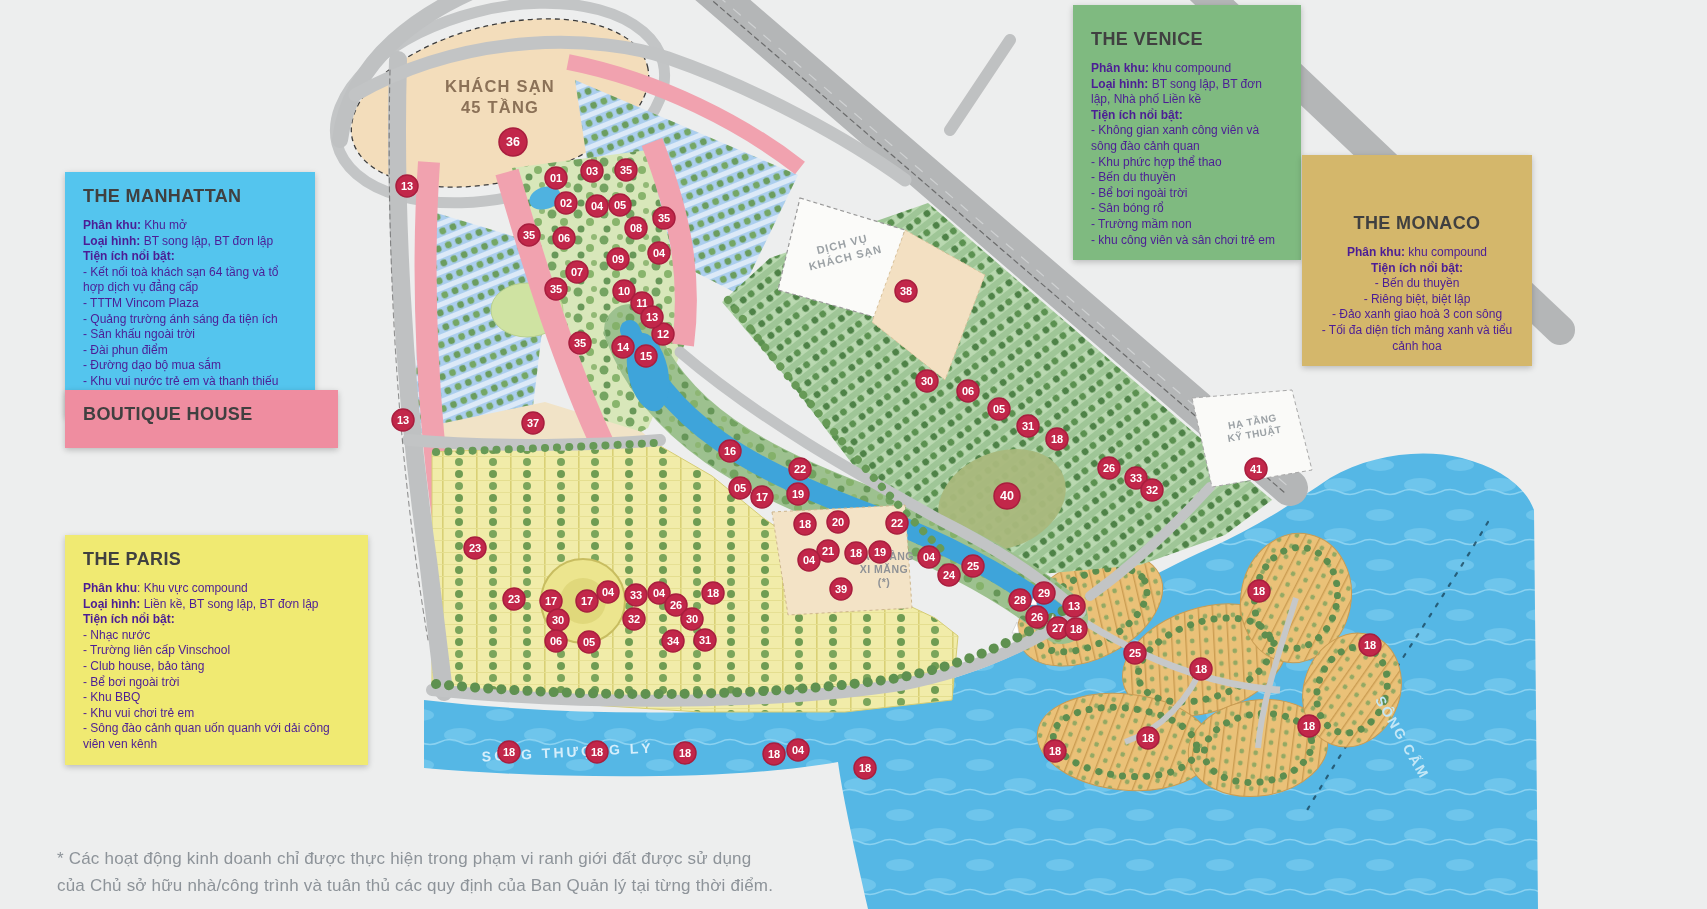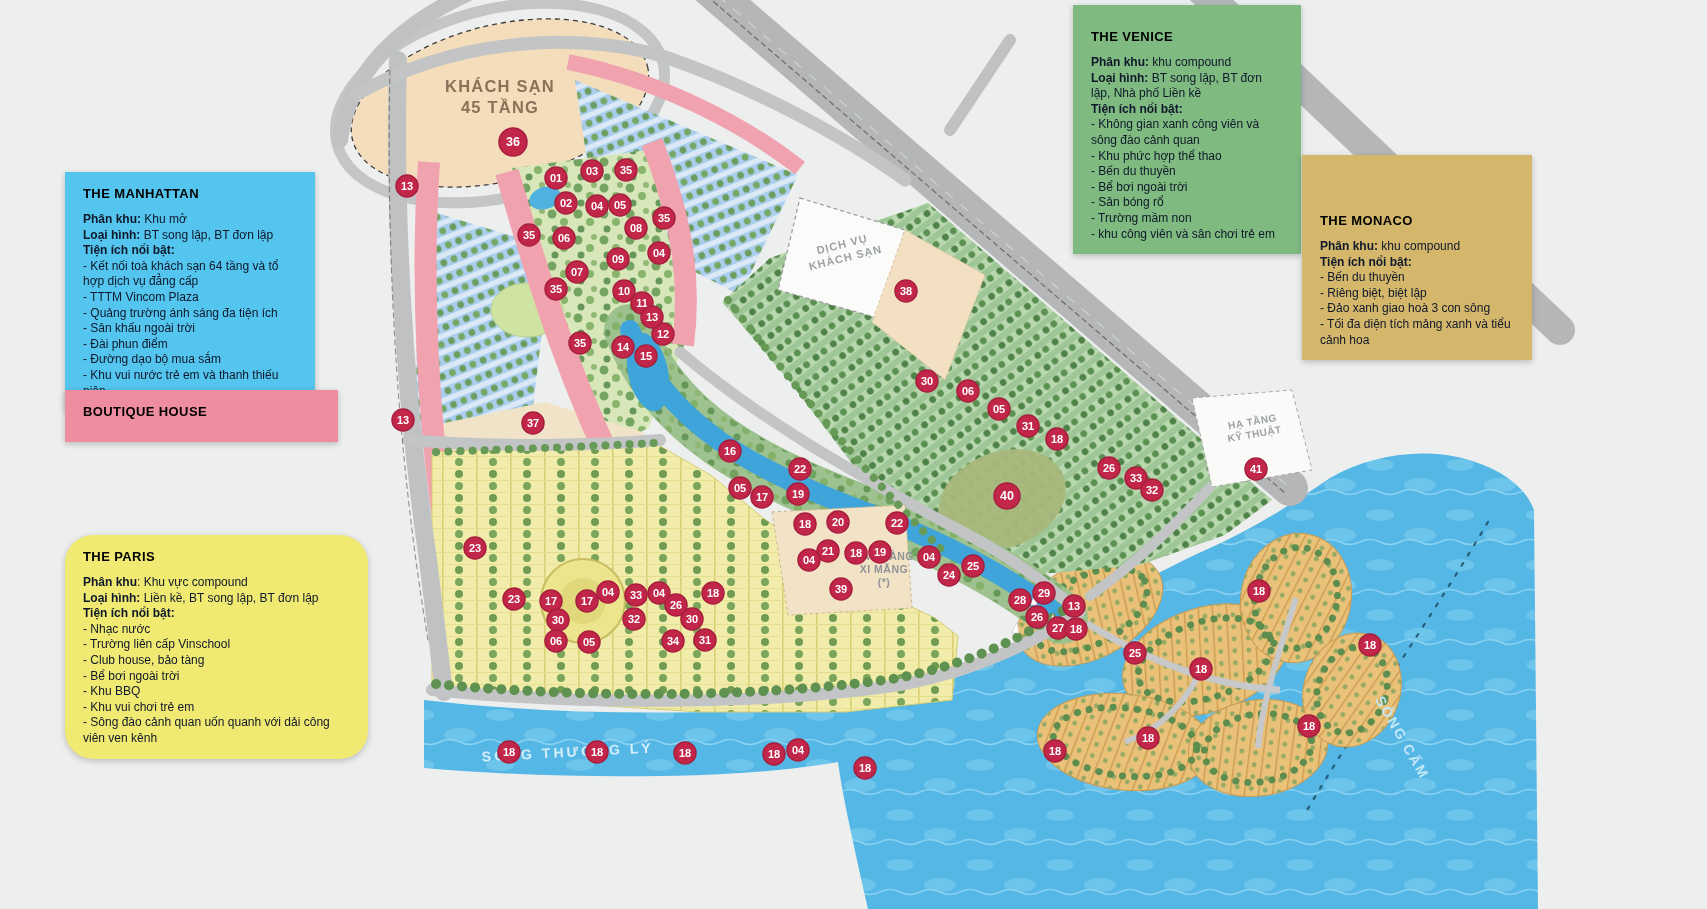--- a/index.html
+++ b/index.html
@@ -1,22 +1,22 @@
 <!DOCTYPE html>
 <html><head>
 <meta charset="utf-8">
 <style>
   html,body{margin:0;padding:0;background:#edeeee;}
   .stage{position:relative;width:1707px;height:909px;overflow:hidden;background:#edeeee;
          font-family:"Liberation Sans", sans-serif;}
   .stage svg{position:absolute;left:0;top:0;font-family:"Liberation Sans", sans-serif;}
   .legend{position:absolute;box-sizing:border-box;padding:14px 18px 12px 18px;
           box-shadow:0 2px 6px rgba(0,0,0,.22);color:#0e1722;}
-  .lg-title{font-size:13px;font-weight:bold;letter-spacing:.4px;margin-bottom:11px;color:#000000;}
-  .lg-line{font-size:12px;line-height:1.3;color:#0f172a;}
+  .lg-title{font-size:18px;font-weight:bold;letter-spacing:.4px;margin-bottom:11px;color:#404040;}
+  .lg-line{font-size:12px;line-height:1.3;color:#4c1d95;}
   .lg-line strong{font-weight:bold;}
   #lg-venice .lg-line,#lg-monaco .lg-line{font-size:12px;}
   #lg-monaco{padding-top:58px;}
   #lg-venice{padding-top:24px;}
   .footnote{position:absolute;left:57px;top:845px;font-size:17px;line-height:1.6;
             color:#8d9399;letter-spacing:.2px;}
 </style>
 </head>
 <body>
 
@@ -546,21 +546,21 @@
         <div class="lg-line">-  Đài phun điểm</div>
         <div class="lg-line">-  Đường dạo bộ mua sắm</div>
         <div class="lg-line">-  Khu vui nước trẻ em và thanh thiếu niên</div>
       </div>
 </div>
 
 <div class="legend" id="lg-boutique" style="left: 65px; top: 390px; width: 273px; background: rgb(239, 141, 160);">
   <div class="lg-title">BOUTIQUE HOUSE</div>
 </div>
 
-<div class="legend" id="lg-paris" style="left: 65px; top: 535px; width: 303px; background: rgb(240, 234, 114); border-radius: 28px;">
+<div class="legend" id="lg-paris" style="left: 65px; top: 535px; width: 303px; background: rgb(240, 234, 114);">
   <div class="lg-title">THE PARIS</div>
   <div class="lg-lines">
         <div class="lg-line"><strong>Phân khu</strong>: Khu vực compound</div>
         <div class="lg-line"><strong>Loại hình:</strong> Liền kề, BT song lập, BT đơn lập</div>
         <div class="lg-line"><strong>Tiện ích nổi bật:</strong></div>
         <div class="lg-line">-  Nhạc nước</div>
         <div class="lg-line">-  Trường liên cấp Vinschool</div>
         <div class="lg-line">-  Club house, bảo tàng</div>
         <div class="lg-line">-  Bể bơi ngoài trời</div>
         <div class="lg-line">-  Khu BBQ</div>
@@ -578,26 +578,30 @@
         <div class="lg-line">-  Không gian xanh công viên và sông đào cảnh quan</div>
         <div class="lg-line">-  Khu phức hợp thể thao</div>
         <div class="lg-line">-  Bến du thuyền</div>
         <div class="lg-line">-  Bể bơi ngoài trời</div>
         <div class="lg-line">-  Sân bóng rổ</div>
         <div class="lg-line">-  Trường mầm non</div>
         <div class="lg-line">-  khu công viên và sân chơi trẻ em</div>
       </div>
 </div>
 
-<div class="legend" id="lg-monaco" style="left: 1302px; top: 155px; width: 230px; background: rgb(212, 183, 107);">
+<div class="legend" id="lg-monaco" style="left: 1302px; top: 155px; width: 230px; background: rgb(212, 183, 107); text-align: center;">
   <div class="lg-title">THE MONACO</div>
   <div class="lg-lines">
         <div class="lg-line"><strong>Phân khu:</strong> khu compound</div>
         <div class="lg-line"><strong>Tiện ích nổi bật:</strong></div>
         <div class="lg-line">-  Bến du thuyền</div>
         <div class="lg-line">-  Riêng biệt, biệt lập</div>
         <div class="lg-line">-  Đảo xanh giao hoà 3 con sông</div>
         <div class="lg-line">-  Tối đa diện tích mảng xanh và tiểu cảnh hoa</div>
       </div>
 </div>
 
-
+<div class="footnote">
+  <div>* Các hoạt động kinh doanh chỉ được thực hiện trong phạm vi ranh giới đất được sử dụng</div>
+  <div>của Chủ sở hữu nhà/công trình và tuân thủ các quy định của Ban Quản lý tại từng thời điểm.</div>
 </div>
 
+</div>
+
 </body></html>

